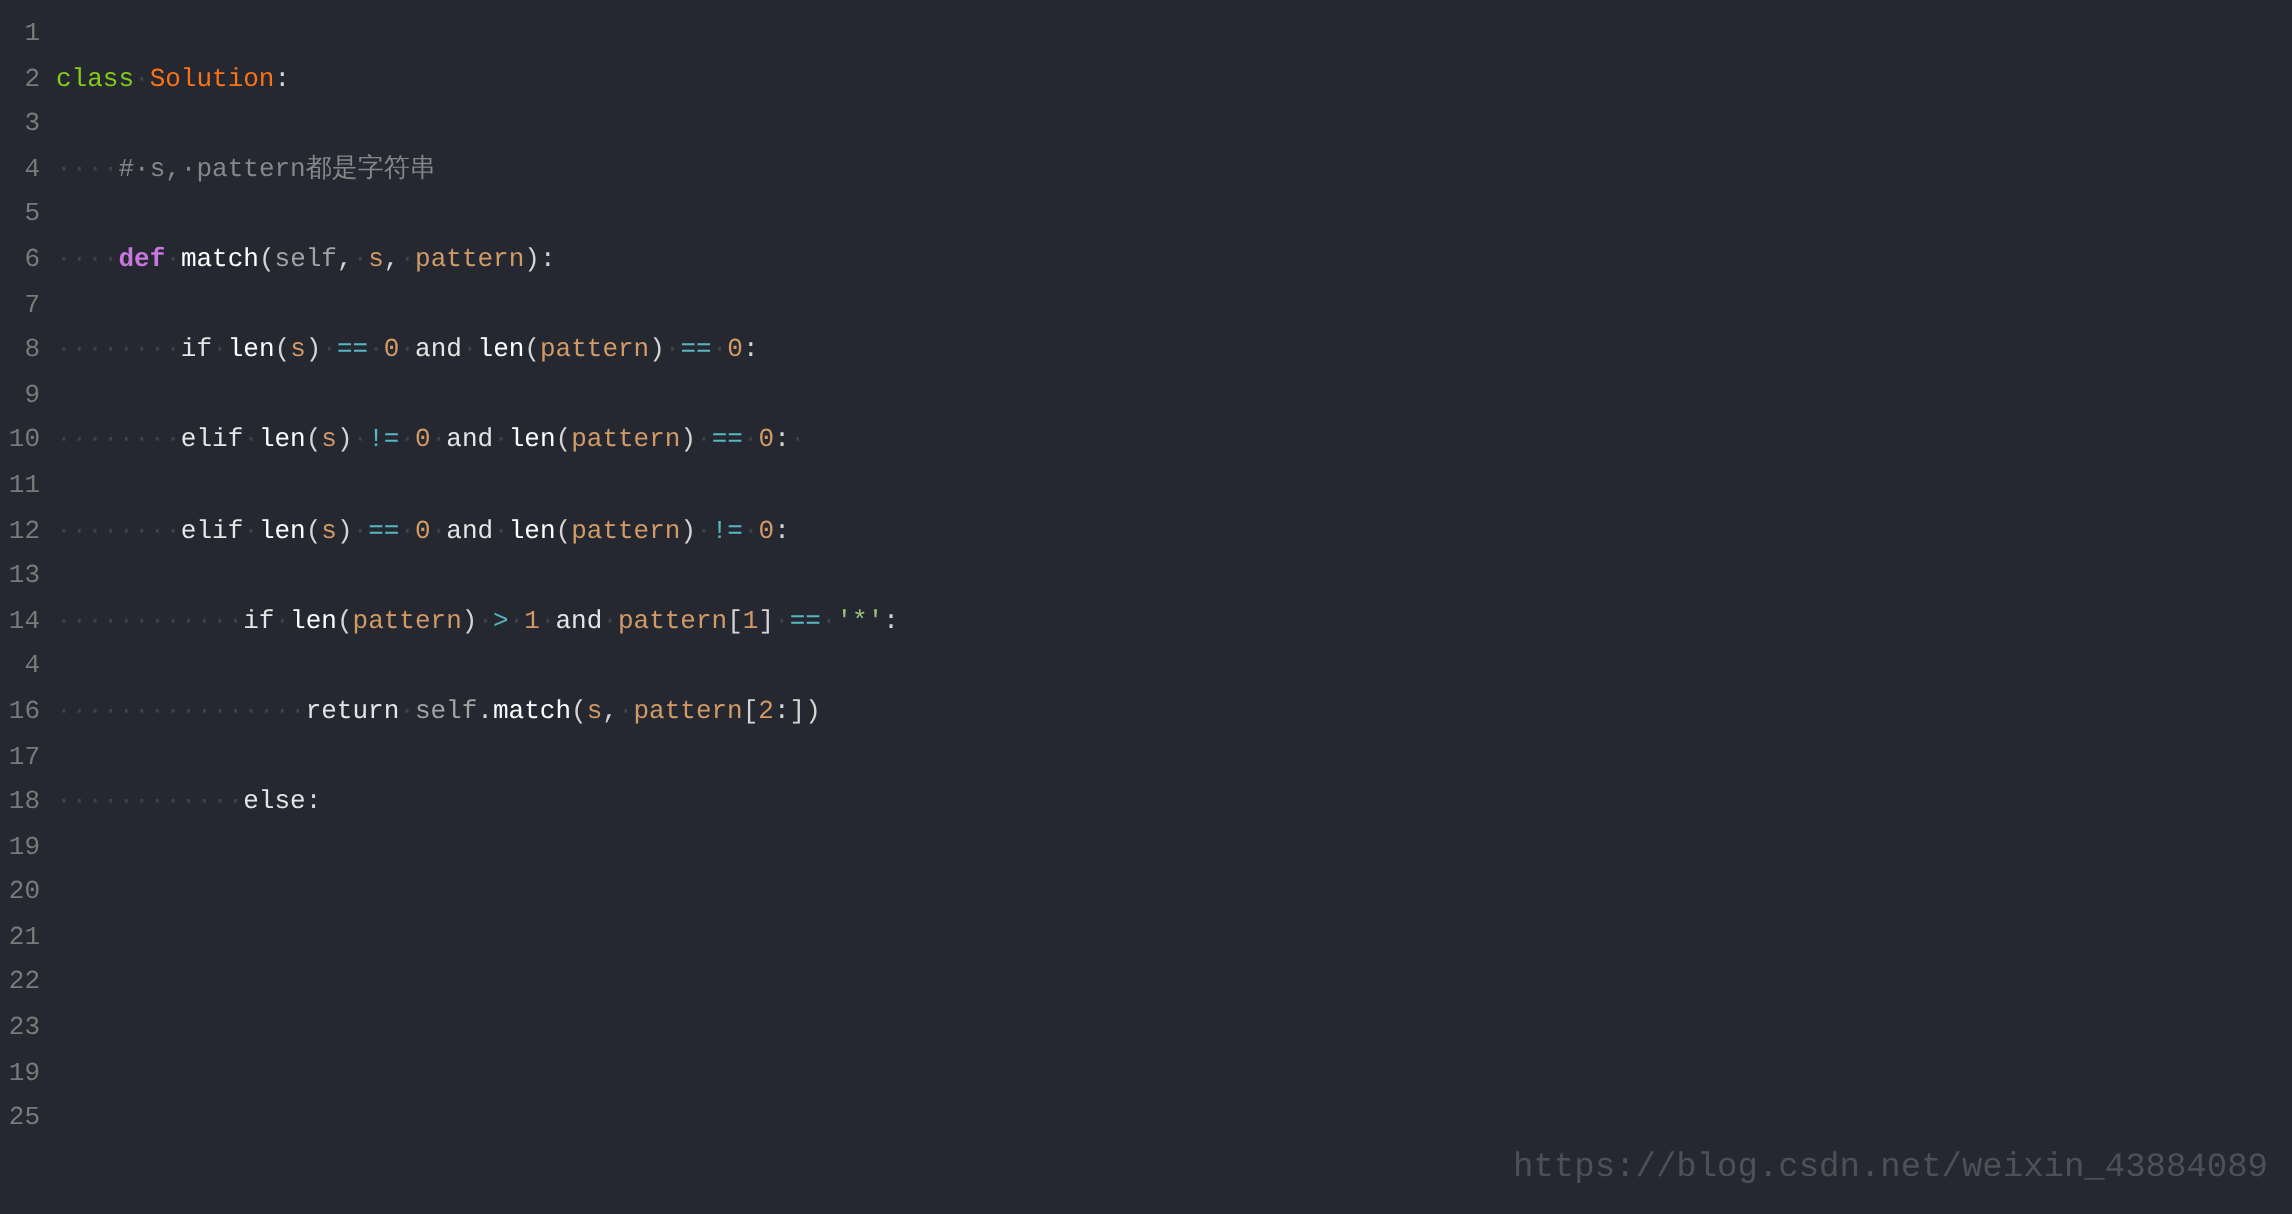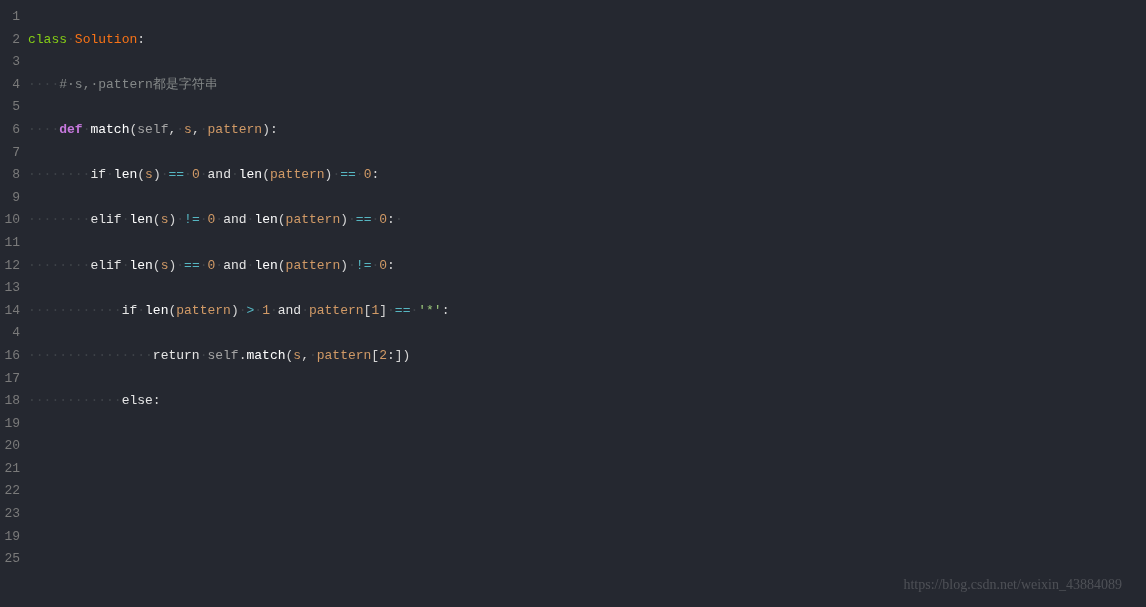--- a/index.html
+++ b/index.html
@@ -41,24 +41,24 @@
     .paren { color: #d4d4d4; }
     .num { color: #d19a66; }
     .op { color: #56b6c2; }
     .const { color: #d19a66; }
     .str { color: #98c379; }
     .self { color: #a3a3a3; }
     .punc { color: #d4d4d4; }
     .watermark {
       position: absolute;
       bottom: 10px;
-      right: 24px;
+      right: 12px;
       color: rgba(200,200,200,0.25);
-      font-size: 14px;
-      font-family: Liberation Serif, serif;
+      font-size: 17px;
+      font-family: Liberation Mono, monospace;
     }
   </style>
 </head>
 <body>
 
 <div class="editor">
   <div class="gutter">
     <div class="line">1</div>
     <div class="line">2</div>
     <div class="line">3</div>

